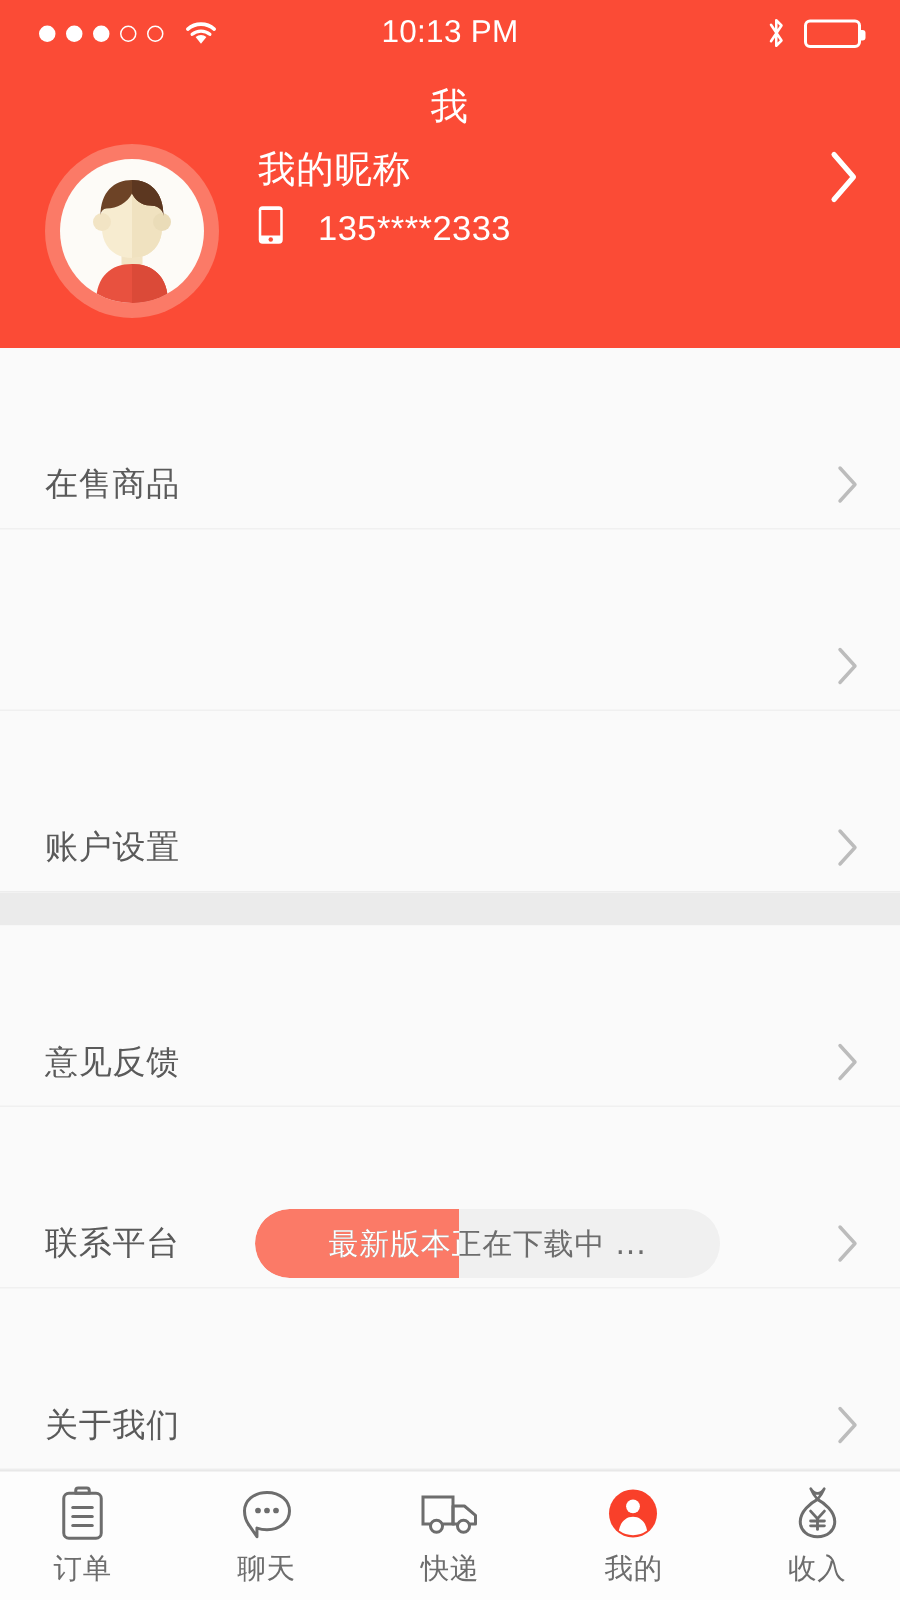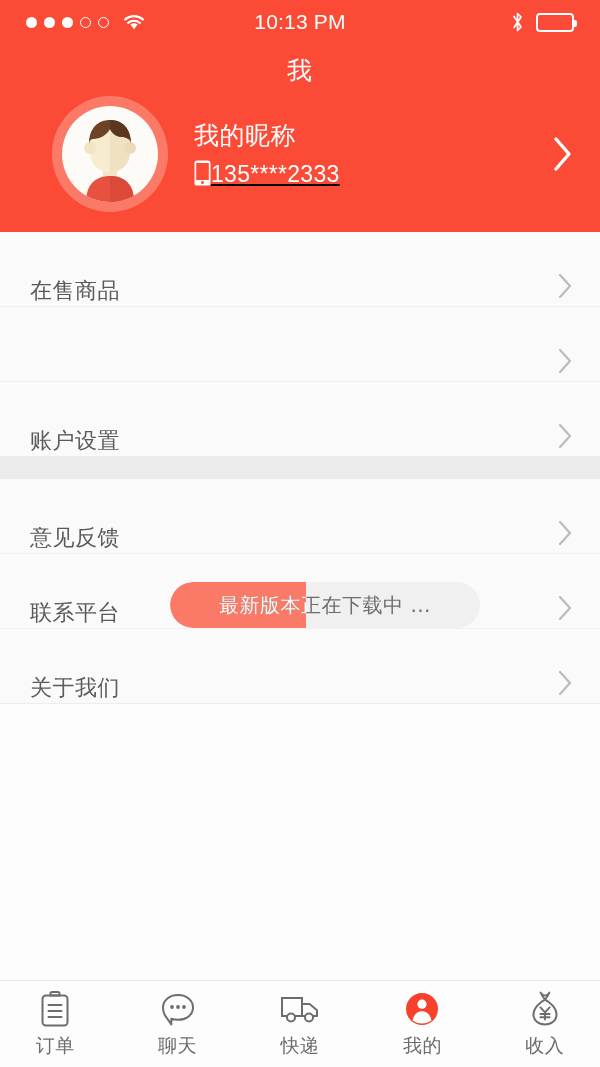--- a/index.html
+++ b/index.html
@@ -71,23 +71,21 @@
     text-align: center;
     color: #ffffff;
     font-size: 25px;
     padding-top: 10px;
     letter-spacing: 1px;
   }
   .profile {
     position: absolute;
     left: 0; right: 0; top: 52px;
     display: flex;
-    align-items: center;
     padding: 0 22px 0 30px;
-    margin-left: 22px;
   }
   .avatar-ring {
     width: 116px; height: 116px;
     border-radius: 50%;
     background: #fb7a67;
     display: flex; align-items: center; justify-content: center;
     flex: 0 0 auto;
   }
   .avatar-inner {
     width: 96px; height: 96px;
@@ -95,42 +93,43 @@
     background: #fdfbf7;
     overflow: hidden;
     position: relative;
   }
   .avatar-inner svg { position: absolute; left: 0; top: 0; }
   .profile-text {
     margin-left: 26px;
     display: flex; flex-direction: column; gap: 8px;
   }
   .nickname { color: #ffffff; font-size: 25px; letter-spacing: .5px; }
-  .phone-row { display: flex; align-items: center; gap: 0; text-decoration: underline; }
+  .phone-row { display: flex; align-items: center; gap: 23px; }
   .phone-num {
     color: #ffffff; font-size: 23px;
     font-family: "Liberation Sans", sans-serif;
     letter-spacing: .3px;
   }
   .header-chevron {
     margin-left: auto;
     width: 30px; height: 44px;
     display: flex; align-items: center; justify-content: center;
   }
 
   
   .list-group { background: #fafafa; flex: 0 0 auto; }
   .row {
     height: 75px;
     display: flex;
-    align-items: flex-end;
+    align-items: center;
     padding: 16px 22px 0 30px;
     border-bottom: 1px solid #f0f0f0;
     background: #fafafa;
     position: relative;
+    margin-top: 46px;
   }
   .row:last-child { border-bottom: 1px solid #ededed; }
   .row-label {
     font-size: 22px;
     color: #5a5a5a;
     letter-spacing: .5px;
     flex: 0 0 auto;
   }
   .row-chevron {
     margin-left: auto;

